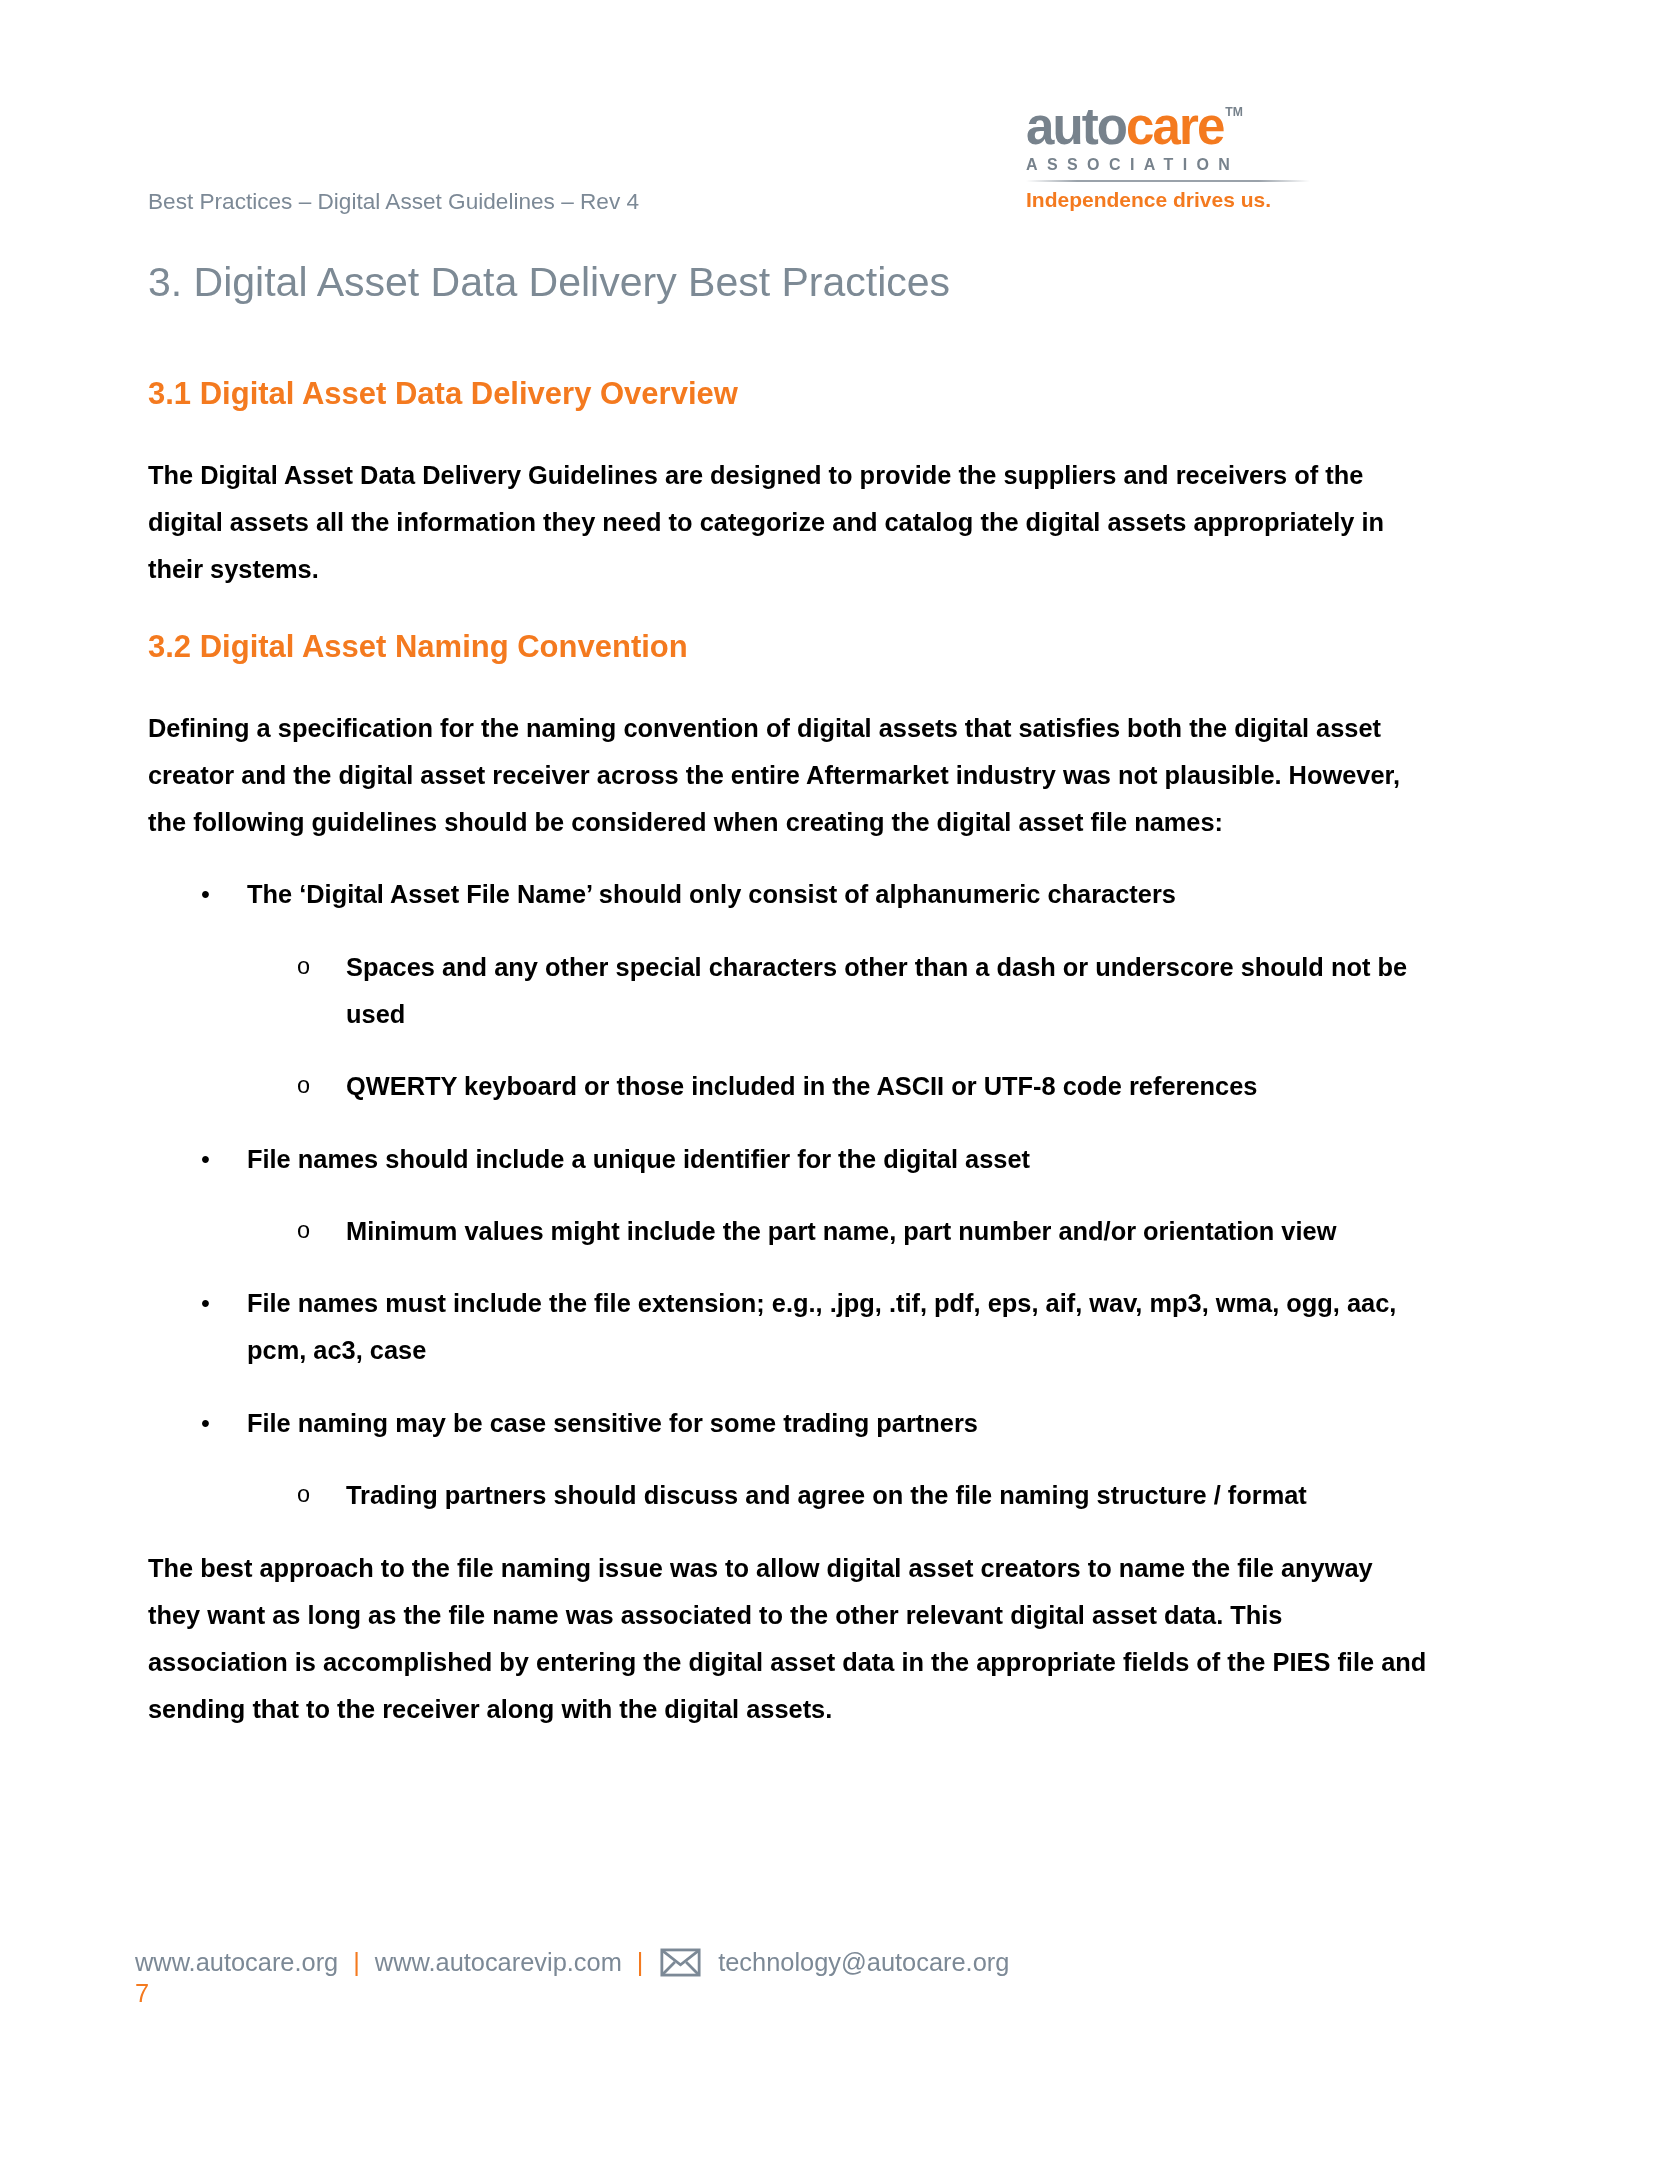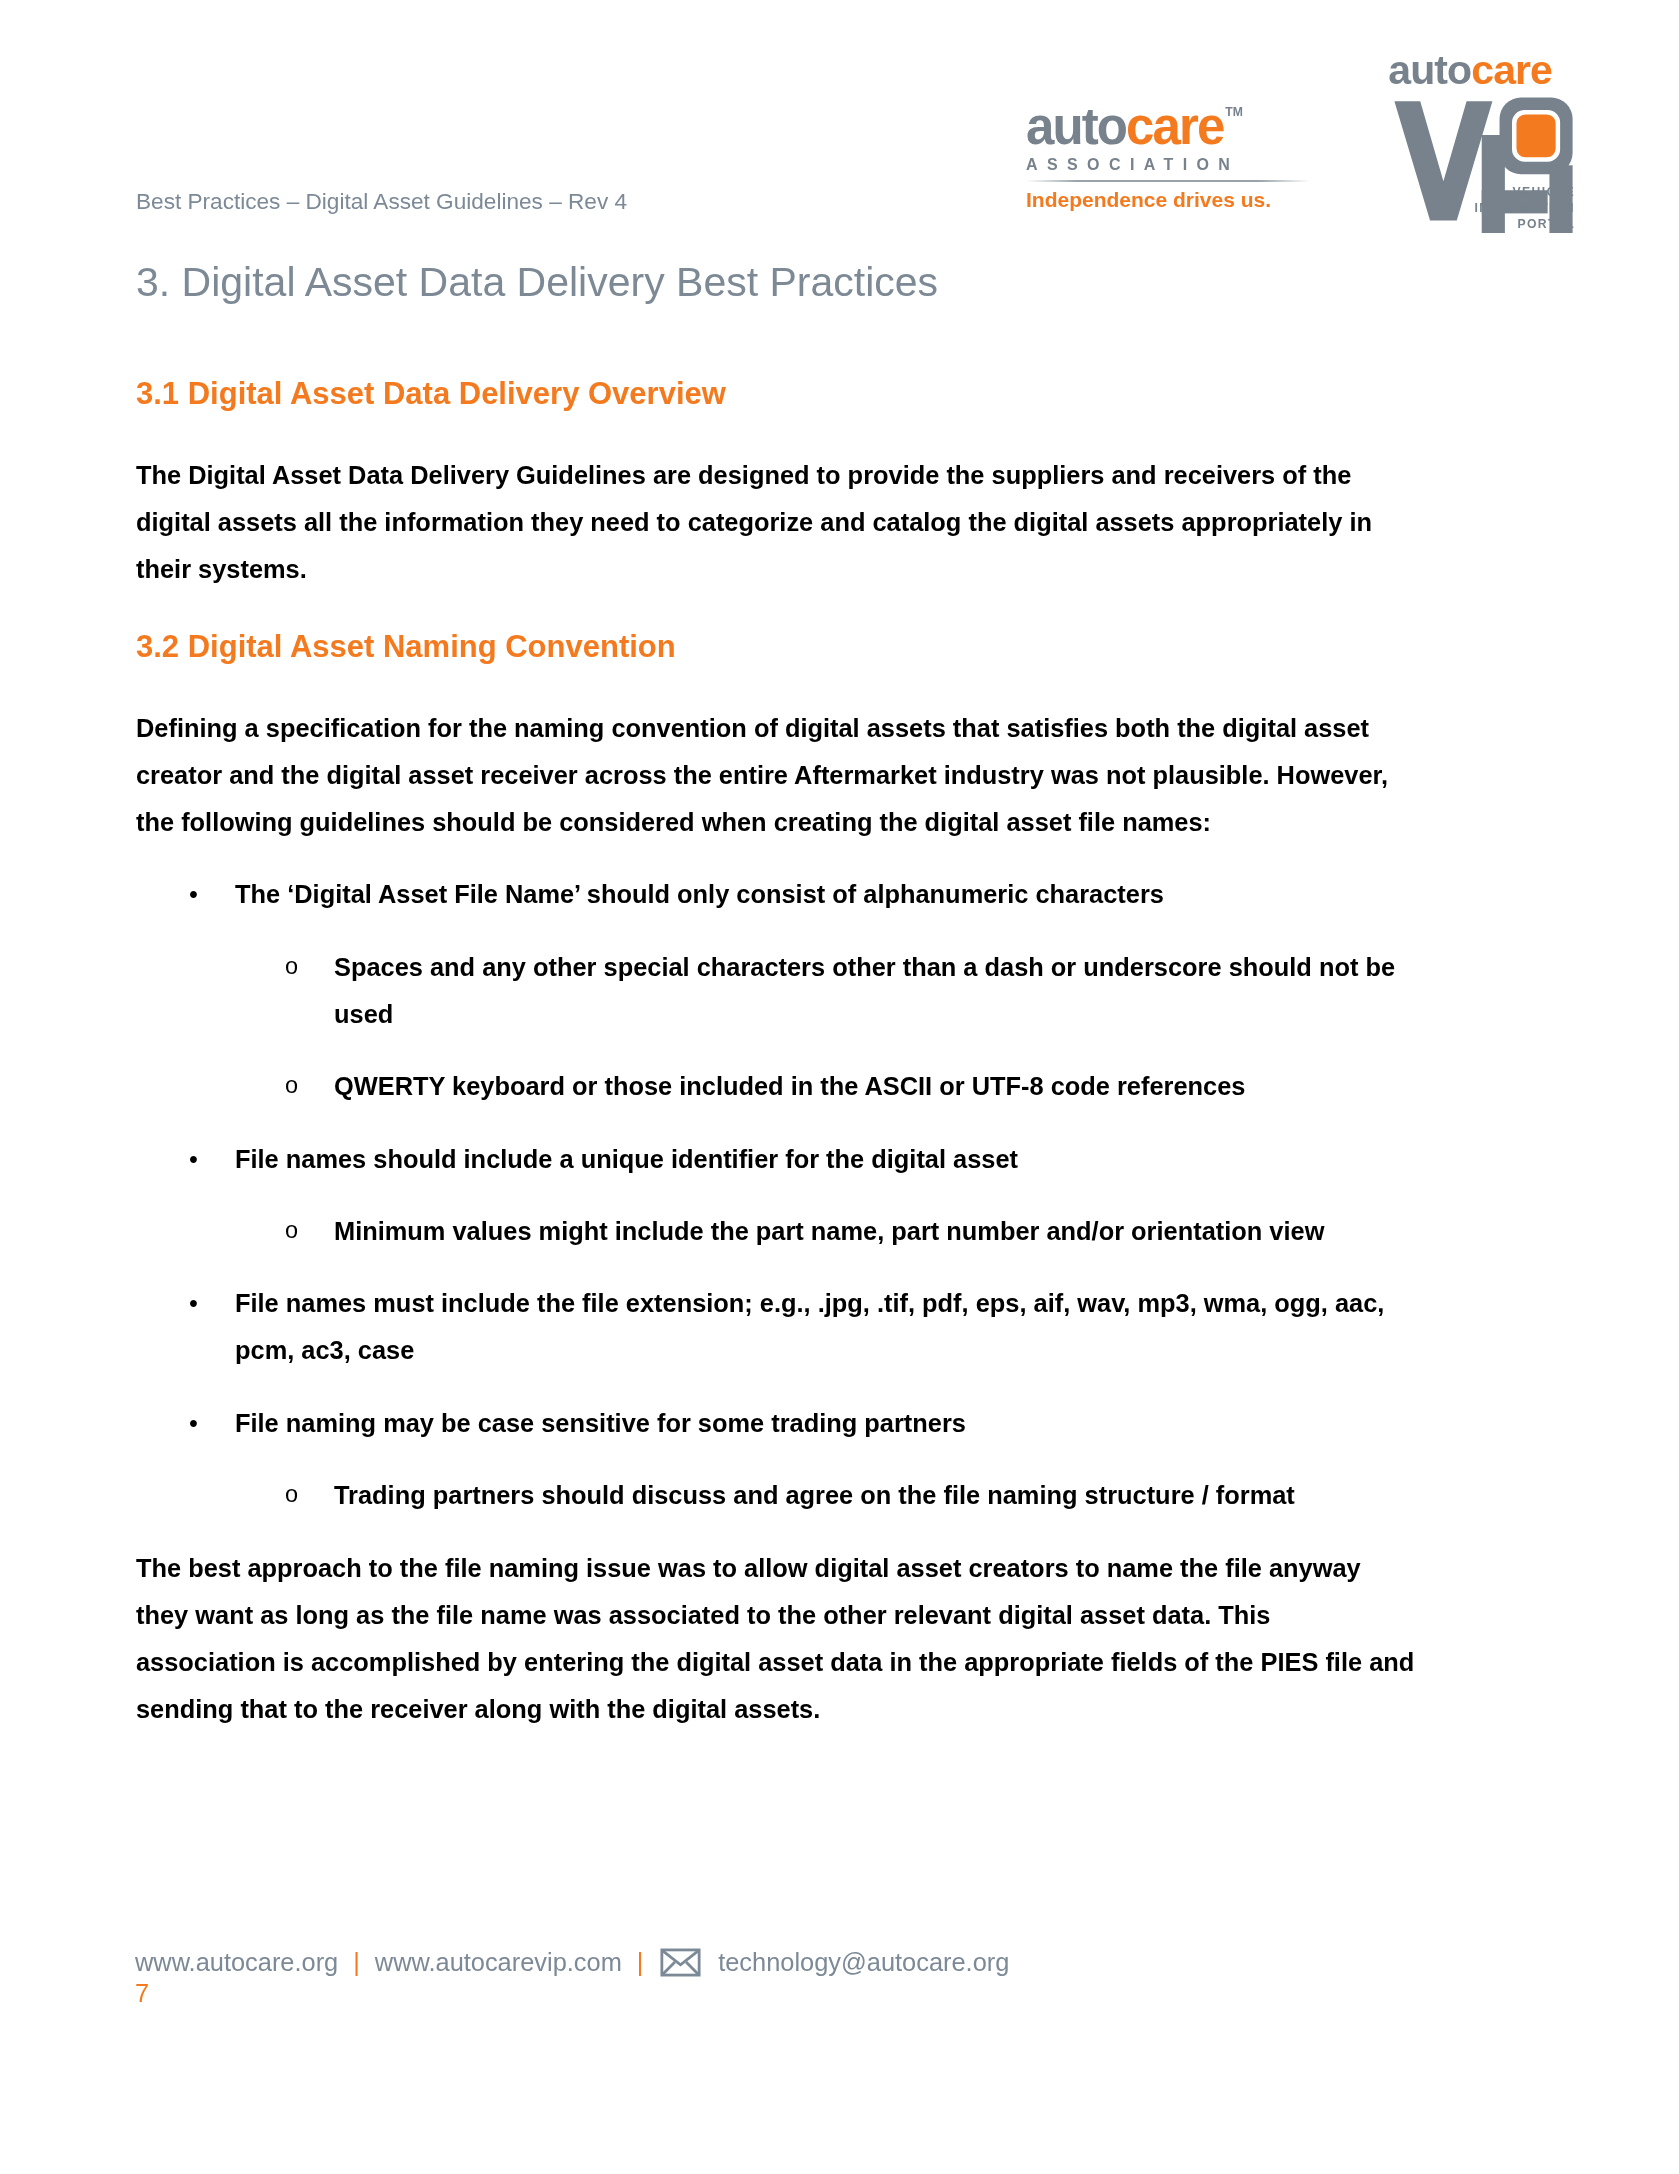--- a/index.html
+++ b/index.html
@@ -27,21 +27,21 @@
     background: linear-gradient(to right, rgba(150,158,166,0), #9aa2aa 18%, #9aa2aa 82%, rgba(150,158,166,0)); }
   .logo-tagline { margin-top: 5.6px; font-size: 21px; font-weight: 700; color: #f47a1f; white-space: nowrap; }
 
   .logo-vip { position: absolute; left: 1377px; top: 49px; width: 243px; }
   .vip-line1 { font-size: 41px; font-weight: 700; letter-spacing: -0.9px; line-height: 43px; white-space: nowrap; padding-left: 11.3px; }
   .vip-mark { display: block; margin: 1.9px 0 0 17px; }
   .vip-caption { margin-top: -49px; text-align: right; padding-right: 45px;
     font-size: 12.2px; font-weight: 700; letter-spacing: 1.4px; line-height: 16px; color: #77828c; }
 
   
-  .content { position: absolute; left: 136px; top: 0; width: 1375px; }
+  .content { position: absolute; left: 148px; top: 0; width: 1375px; }
   .doc-header { padding-top: 188px; font-size: 22.6px; line-height: 28px; color: #7c8996; }
   .page-title { margin-top: 41px; font-size: 41px; line-height: 51px; font-weight: 400; color: #7d8a95; }
   h2.sec { font-size: 31px; line-height: 40px; font-weight: 700; color: #f47a1f; }
   .sec-1 { margin-top: 66px; }
   .sec-2 { margin-top: 34px; }
   p.body { margin-top: 38px; font-size: 25.4px; line-height: 47px; color: #000000; }
   p.closing { margin-top: 25.4px; }
   .ln { display: block; white-space: nowrap; font-weight: bold; }
 
   ul.blist { list-style: none; margin: 0; padding: 0; font-size: 25.4px; line-height: 47px; color: #000000; }
@@ -64,37 +64,20 @@
 
 <div class="page">
 
   <div class="logo-autocare">
     <div class="logo-line1"><span class="lg-auto">auto</span><span class="lg-care">care</span><span class="lg-tm">TM</span></div>
     <div class="logo-assoc">ASSOCIATION</div>
     <div class="logo-rule"></div>
     <div class="logo-tagline">Independence drives us.</div>
   </div>
 
-  <div class="logo-vip">
-    <div class="vip-line1"><span class="lg-auto">auto</span><span class="lg-care">care</span></div>
-    <svg class="vip-mark" width="179" height="139" viewBox="0 0 200 156">
-      <polygon points="0,8 29,8 55,98 81,8 110,8 70,142 40,142" fill="#77828c"></polygon>
-      <rect x="98" y="46" width="26" height="110" fill="#77828c"></rect>
-      <rect x="98" y="108" width="74" height="26" fill="#77828c"></rect>
-      <rect x="118" y="4" width="82" height="86" rx="24" fill="#77828c"></rect>
-      <rect x="132" y="18" width="54" height="58" rx="14" fill="#ffffff"></rect>
-      <rect x="137" y="23" width="44" height="48" rx="10" fill="#f47a1f"></rect>
-      <rect x="174" y="80" width="26" height="76" fill="#77828c"></rect>
-    </svg>
-    <div class="vip-caption">
-      <div>VEHICLE</div>
-      <div>INFORMATION</div>
-      <div>PORTAL</div>
-    </div>
-  </div>
 
   <div class="content">
     <div class="doc-header">Best Practices – Digital Asset Guidelines – Rev 4</div>
 
     <h1 class="page-title">3. Digital Asset Data Delivery Best Practices</h1>
 
     <h2 class="sec sec-1">3.1 Digital Asset Data Delivery Overview</h2>
     <p class="body">
       <span class="ln">The Digital Asset Data Delivery Guidelines are designed to provide the suppliers and receivers of the</span>
       <span class="ln">digital assets all the information they need to categorize and catalog the digital assets appropriately in</span>

